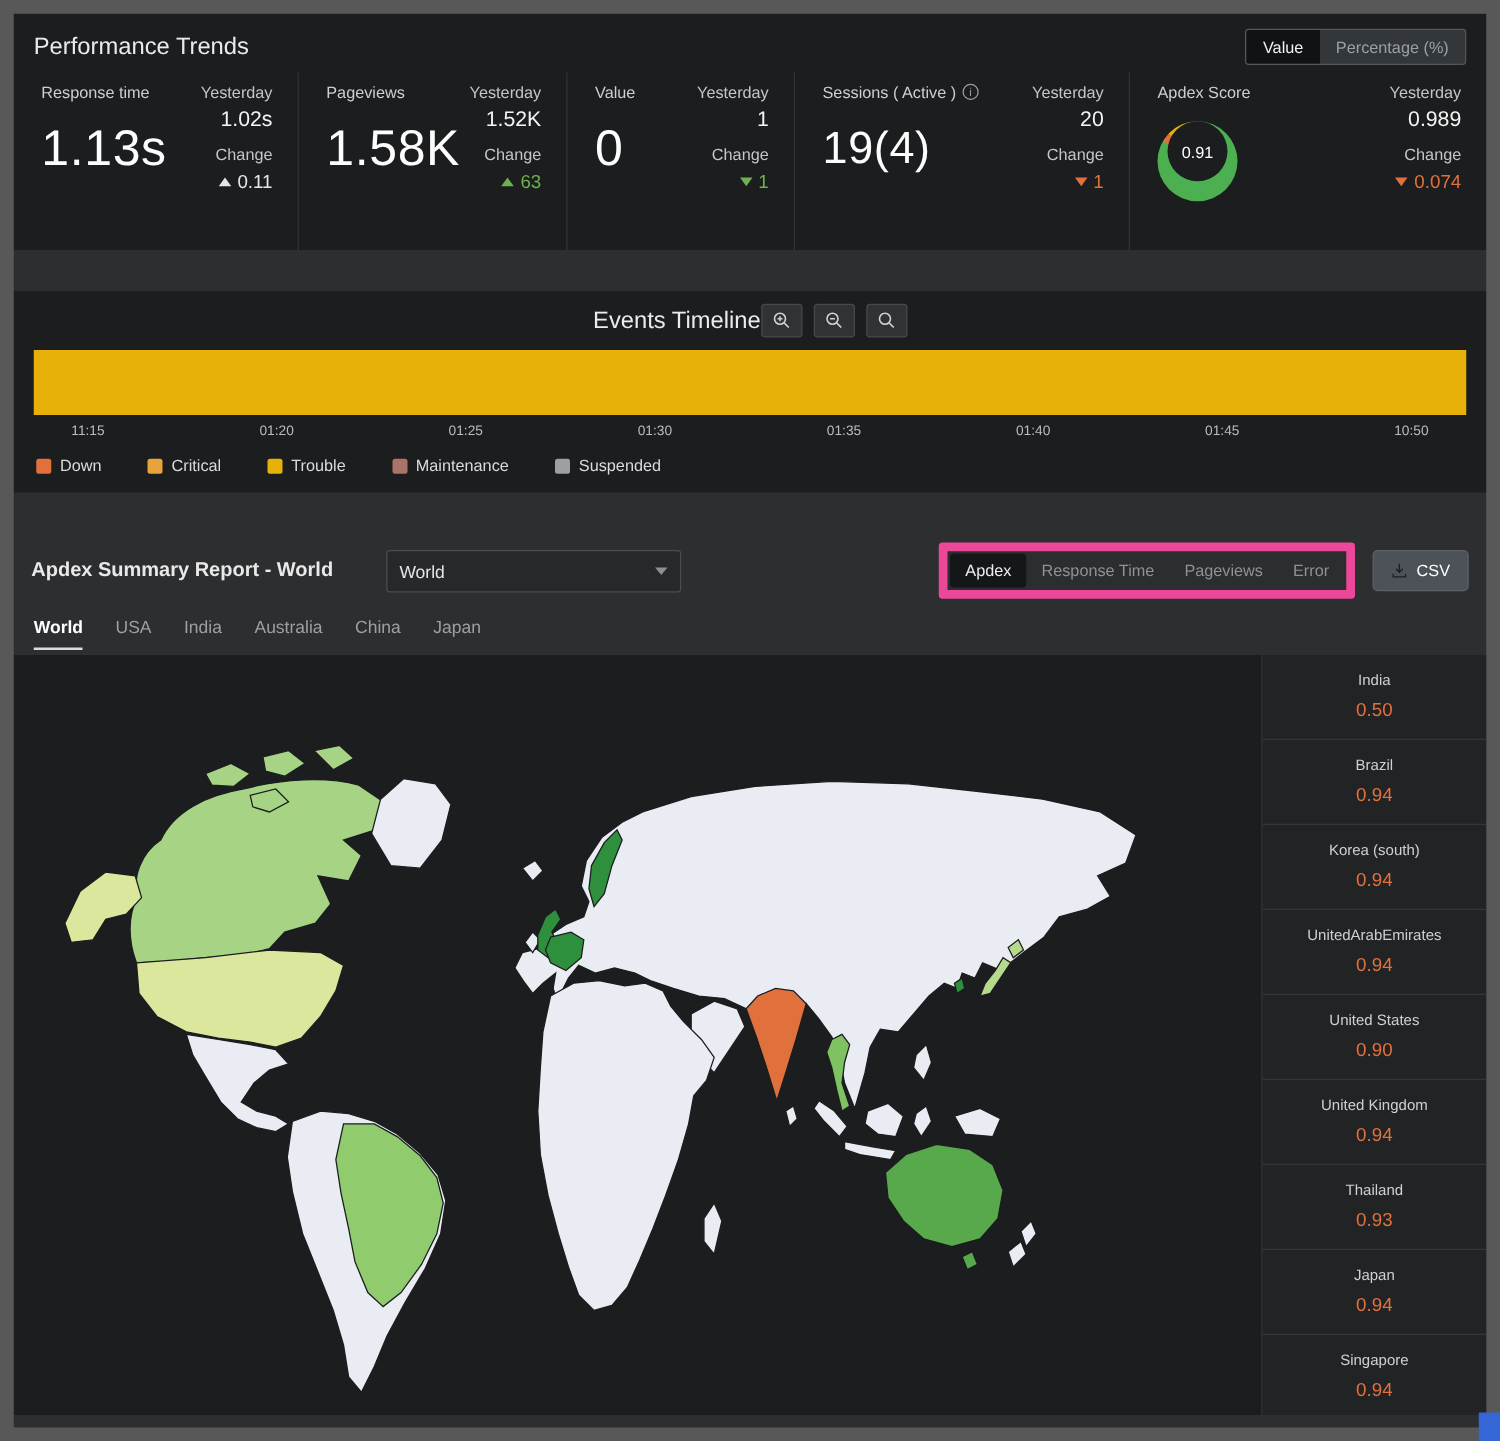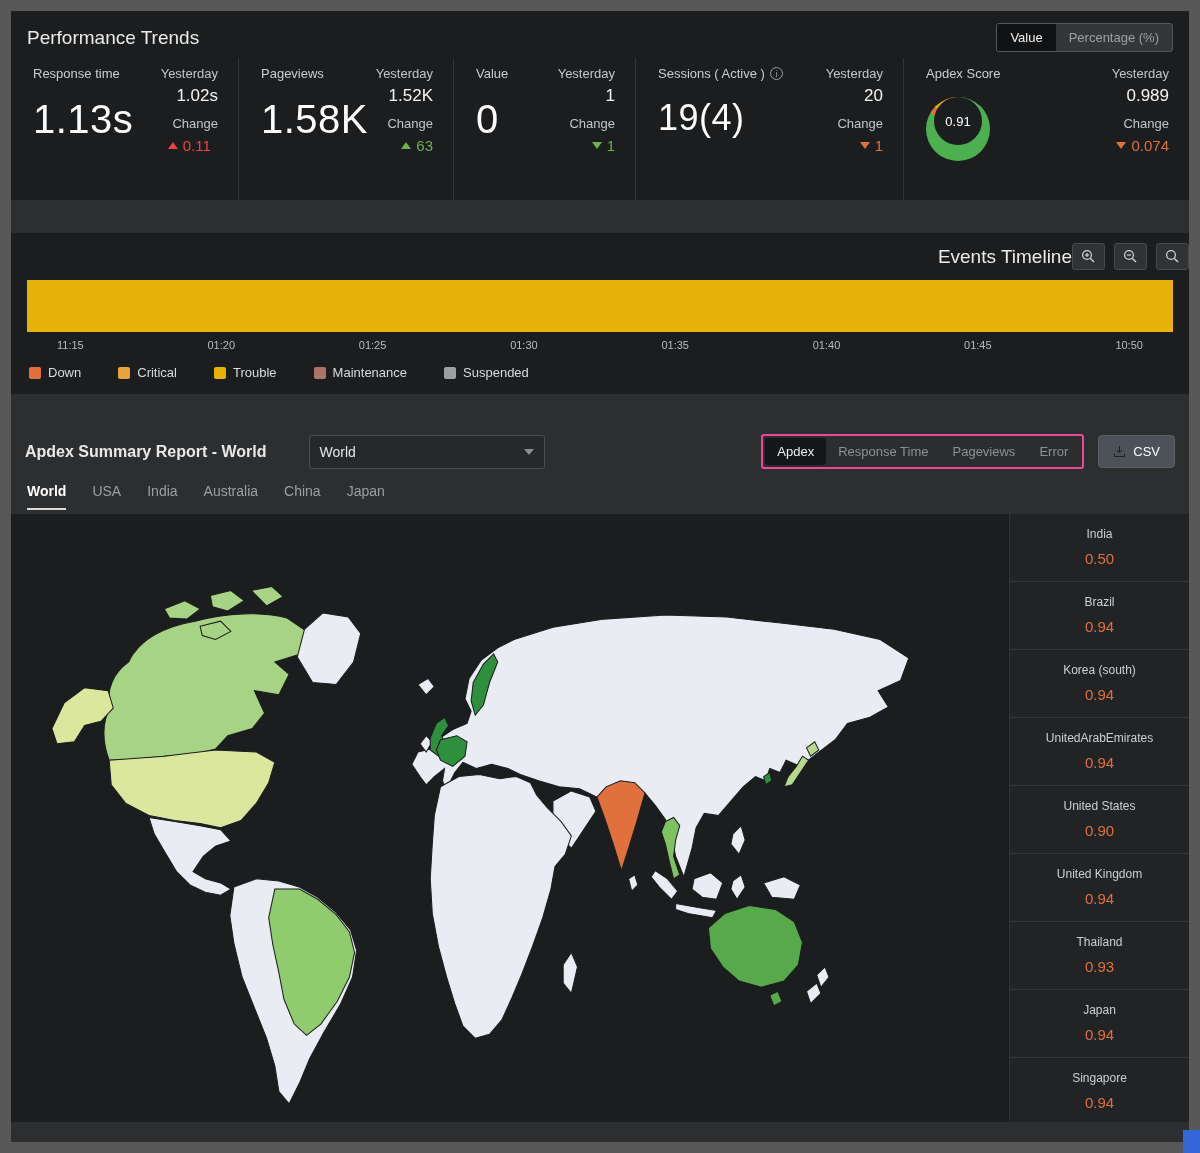--- a/index.html
+++ b/index.html
@@ -39,38 +39,38 @@
   .tri.up { border-bottom:7px solid currentColor; }
   .tri.down { border-top:7px solid currentColor; }
   .info-icon { display:inline-block; width:13px; height:13px; border:1px solid #9aa0a4; border-radius:50%; font-size:9px; line-height:12px; text-align:center; color:#9aa0a4; margin-left:5px; font-style:normal; vertical-align:1px; }
   .gauge { width:64px; height:64px; border-radius:50%; margin-top:4px;
            background:conic-gradient(from -60deg, #e2703a 0 4%, #e7b10a 4% 16%, #4caf50 16% 100%);
            display:flex; align-items:flex-start; justify-content:center; }
   .gauge-in { width:48px; height:48px; border-radius:50%; background:#1b1d1f; display:flex; align-items:center; justify-content:center; font-size:13px; color:#fff; }
 
   
   .timeline { margin-top:33px; padding-bottom:4px; }
-  .tl-head { display:flex; justify-content:flex-end; align-items:center; padding:10px 0 8px; }
+  .tl-head { display:flex; justify-content:center; align-items:center; padding:10px 0 8px; }
   .zoom-group { display:flex; gap:9px; }
   .zoom-btn { width:33px; height:27px; background:#303335; border:1px solid #47494c; border-radius:3px; display:flex; align-items:center; justify-content:center; cursor:pointer; }
   .tl-bar { margin:2px 16px 0; height:52px; }
   .tl-axis { display:flex; justify-content:space-between; padding:7px 46px 4px; font-size:11px; color:#b9bdc0; }
   .tl-legend { display:flex; gap:37px; padding:10px 18px 10px; align-items:center; }
   .lg-item { display:flex; align-items:center; gap:7px; font-size:13px; color:#d9dcde; }
   .lg-swatch { width:12px; height:12px; border-radius:2px; }
 
   
   .apdex-head { margin-top:40px; display:flex; justify-content:space-between; align-items:center; padding:0 14px; }
   .ah-left { display:flex; align-items:center; gap:42px; }
   .ah-title { font-size:16px; color:#e9e9e9; font-weight:700; }
   .dd { width:236px; height:34px; background:#26282a; border:1px solid #4b4e51; border-radius:3px; display:flex; align-items:center; justify-content:space-between; padding:0 10px; cursor:pointer; }
   .dd-val { font-size:14px; color:#e2e6e9; }
   .dd-caret { width:0; height:0; border-left:5px solid transparent; border-right:5px solid transparent; border-top:6px solid #8a8f93; }
   .ah-right { display:flex; align-items:center; gap:14px; }
-  .metric-tabs { display:flex; align-items:center; background:#2b2d2f; border:2px solid #ec4899; border-radius:3px; padding:2px; }
+  .metric-tabs { display:flex; align-items:center; background:#2b2d2f; border:7px solid #ec4899; border-radius:3px; padding:2px; }
   .mtab { font-size:13px; color:#8d9296; padding:6px 12px; border-radius:3px; cursor:pointer; white-space:nowrap; }
   .mtab.active { background:#151617; color:#eceff1; }
   .csv-btn { height:33px; background:#4c5258; border:1px solid #5b6167; border-radius:4px; color:#fff; font-size:13px; display:flex; align-items:center; gap:7px; padding:0 14px; cursor:pointer; }
 
   
   .region-tabs { display:flex; gap:26px; padding:14px 16px 0; }
   .rtab { font-size:14px; color:#9aa0a4; padding-bottom:9px; cursor:pointer; }
   .rtab.active { color:#ffffff; border-bottom:2px solid #dcdcdc; font-weight:700; }
 
   
@@ -101,21 +101,21 @@
     <div class="metrics" id="metrics">
         <div class="metric">
           <div class="m-left">
             <div class="m-label">Response time</div>
             <div class="m-value">1.13s</div>
           </div>
           <div class="m-right">
             <div class="m-sub">Yesterday</div>
             <div class="m-yval">1.02s</div>
             <div class="m-sub">Change</div>
-            <div class="m-change" style="color: #ef4444; justify-content: center;">
+            <div class="m-change" style="color: #e5e5e5;">
               <span class="tri up"></span>
               <span>0.11</span>
             </div>
           </div>
         </div>
         <div class="metric">
           <div class="m-left">
             <div class="m-label">Pageviews</div>
             <div class="m-value">1.58K</div>
           </div>

